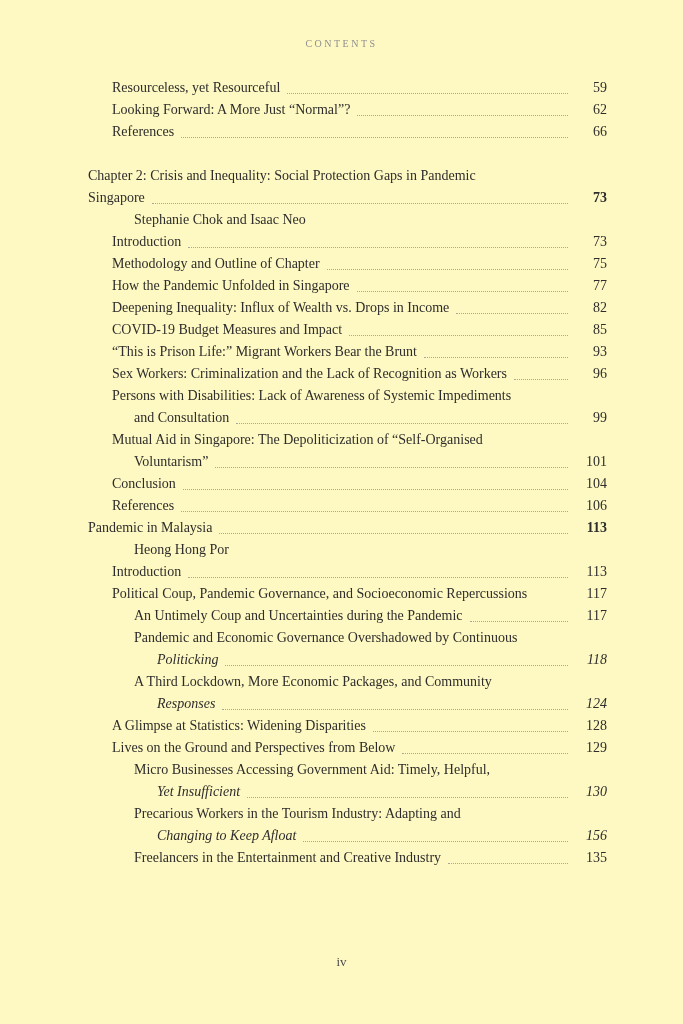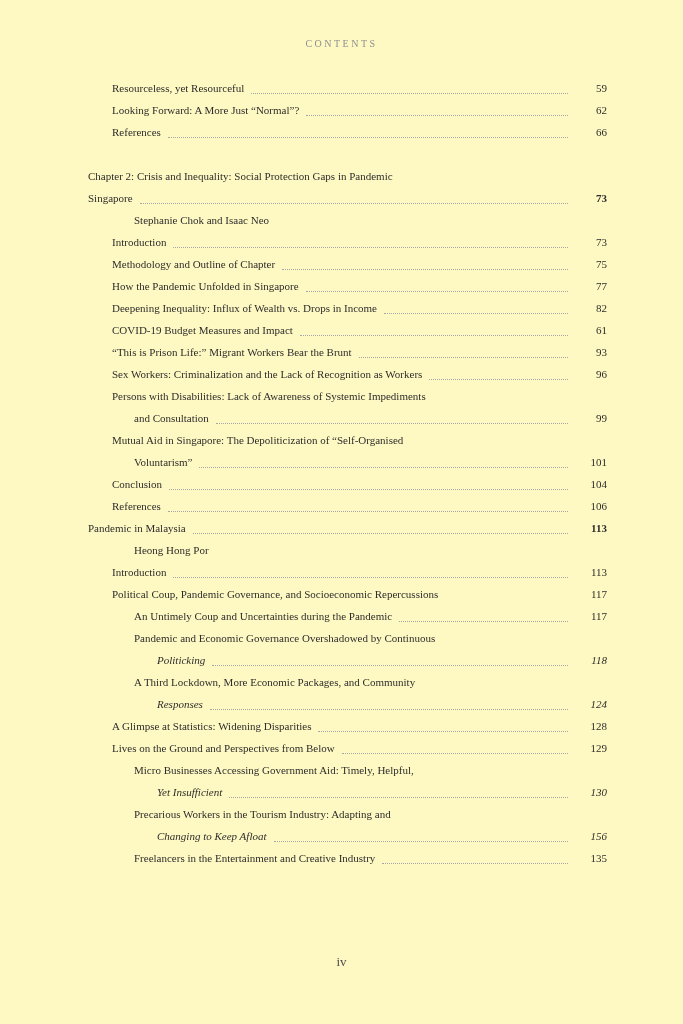--- a/index.html
+++ b/index.html
@@ -20,21 +20,21 @@
     color: #8f8f8f;
     line-height: 12px;
   }
   .toc {
     margin: 27px 76px 0 88px;
   }
   .row {
     display: flex;
     height: 22px;
     line-height: 22px;
-    font-size: 11px;
+    font-size: 14px;
     white-space: nowrap;
   }
   .row.gap { margin-top: 22px; }
   .row.lvl0 { padding-left: 0; }
   .row.lvl1 { padding-left: 24px; }
   .row.lvl2 { padding-left: 46px; }
   .row.lvl3 { padding-left: 69px; font-style: italic; }
   .txt { flex: 0 0 auto; }
   .txt.b { font-weight: normal; }
   .txt.i { }
@@ -111,21 +111,21 @@
         <span class="page">77</span>
       </div>
       <div class="row lvl1">
         <span class="txt">Deepening Inequality: Influx of Wealth vs. Drops in Income</span>
         <span class="leader"></span>
         <span class="page">82</span>
       </div>
       <div class="row lvl1">
         <span class="txt">COVID-19 Budget Measures and Impact</span>
         <span class="leader"></span>
-        <span class="page">61</span>
+        <span class="page">85</span>
       </div>
       <div class="row lvl1">
         <span class="txt">“This is Prison Life:” Migrant Workers Bear the Brunt</span>
         <span class="leader"></span>
         <span class="page">93</span>
       </div>
       <div class="row lvl1">
         <span class="txt">Sex Workers: Criminalization and the Lack of Recognition as Workers</span>
         <span class="leader"></span>
         <span class="page">96</span>

